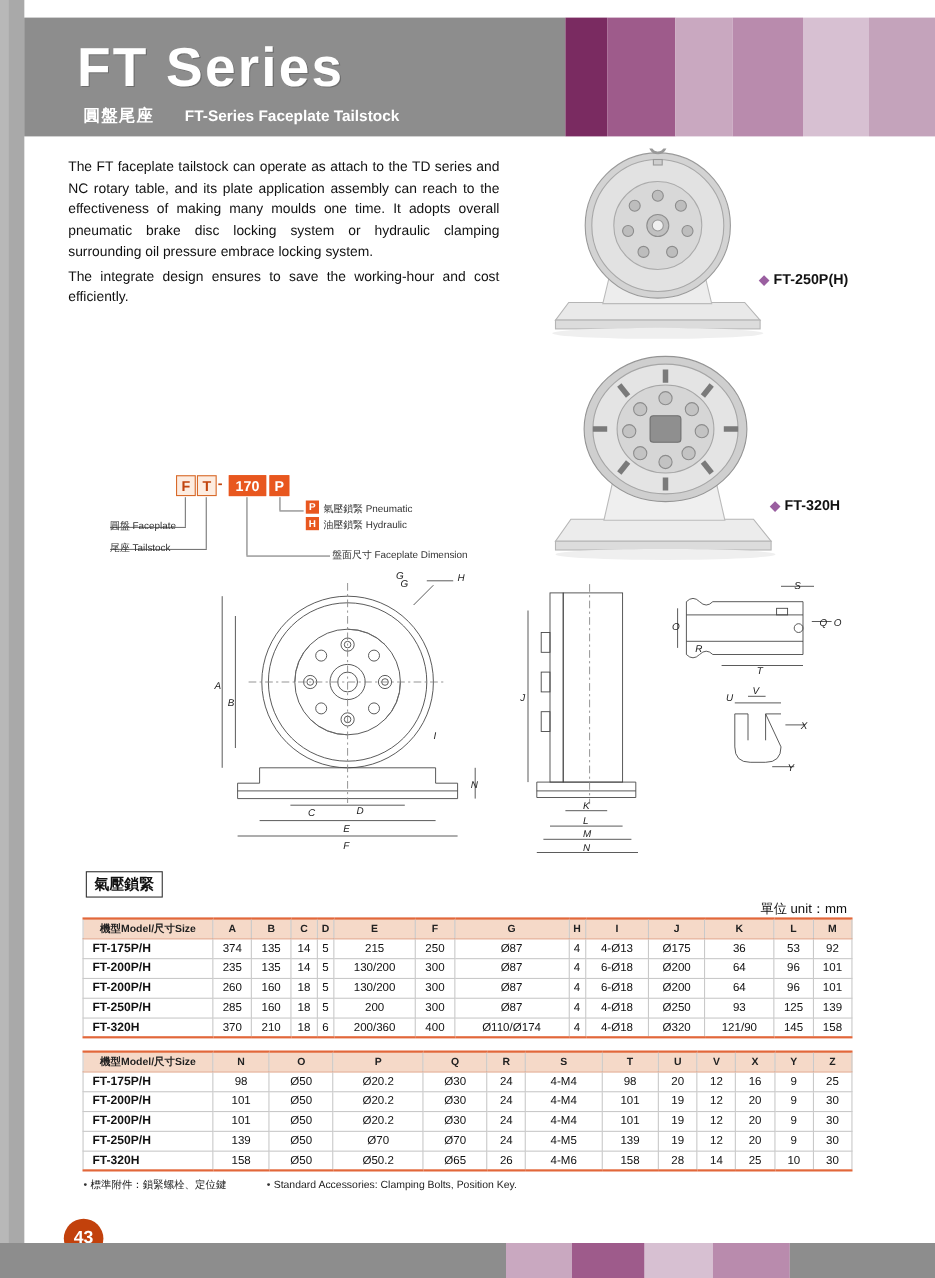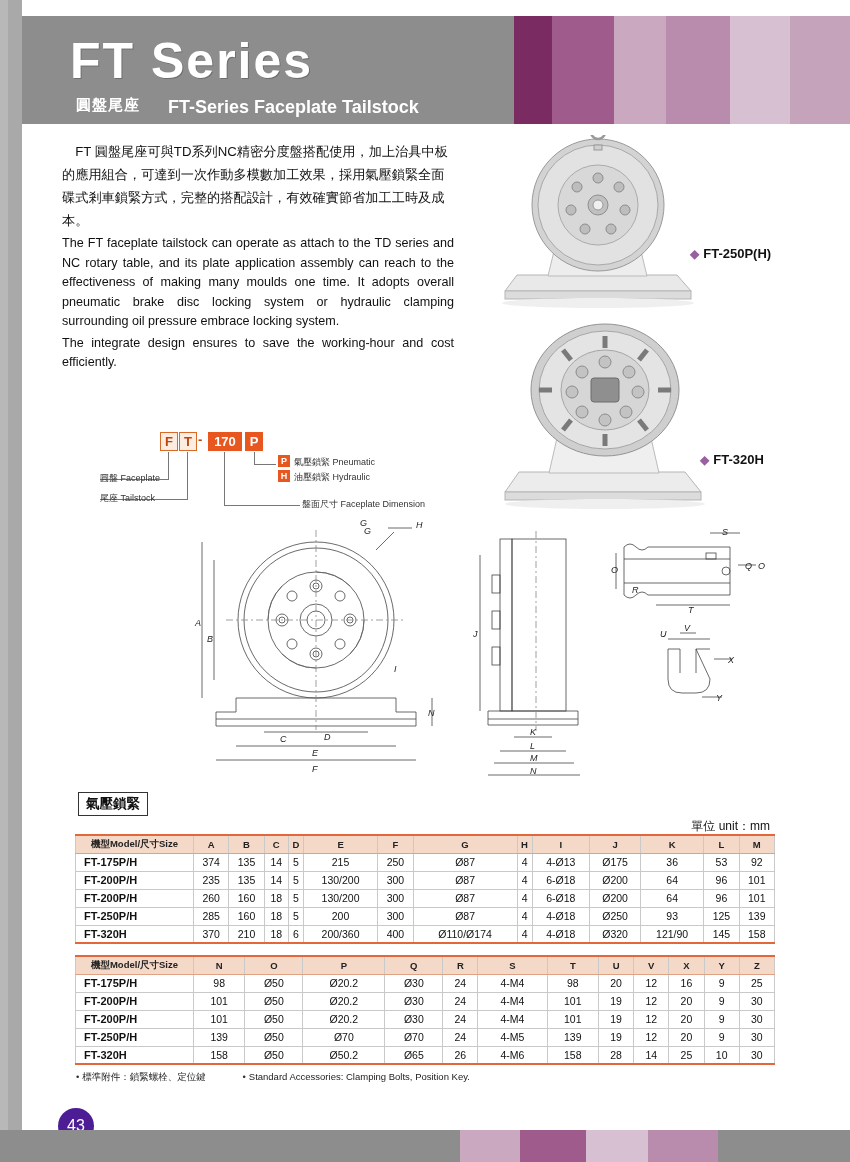--- a/index.html
+++ b/index.html
@@ -43,21 +43,21 @@
     font-size:50px; font-weight:bold; color:#ffffff;
     letter-spacing:2px; font-family:"Liberation Sans", sans-serif;
     text-shadow: 1px 1px 0 #6e6e6e;
   }
   .hdr-sub-cn {
     position:absolute; left:54px; top:80px;
     font-size:15px; color:#ffffff; font-weight:bold; letter-spacing:1px;
   }
   .hdr-sub-en {
     position:absolute; left:146px; top:81px;
-    font-size:18px; color:#ffffff; font-weight:bold;
+    font-size:14px; color:#ffffff; font-weight:bold;
   }
   
   .intro {
     position:absolute; left:62px; top:140px; width:392px;
     font-size:12.6px; color:#111; line-height:1.55;
   }
   .intro .cn { font-size:13.2px; line-height:1.75; }
   .intro .en { text-align:justify; margin-top:2px; }
   
   .codebox { position:absolute; left:160px; top:432px; width:300px; height:80px; }
@@ -110,22 +110,22 @@
   .tbl1 { left:75px; top:834px; width:700px; }
   .tbl2 { left:75px; top:955px; width:700px; }
   .accessories {
     position:absolute; left:76px; top:1071px; font-size:9.5px; color:#222;
   }
   .accessories .dot { color:#333; margin-right:3px;}
   .acc2 { margin-left:34px; }
   
   .pgnum {
     position:absolute; left:58px; top:1108px; width:36px; height:36px;
-    background:#4c1d95; border-radius:50%; color:#fff; font-size:16px;
-    font-weight:normal; text-align:center; line-height:36px;
+    background:#c2410c; border-radius:50%; color:#fff; font-size:16px;
+    font-weight:bold; text-align:center; line-height:36px;
   }
   
   .footer { position:absolute; left:0px; top:1130px; width:850px; height:32px; }
   .f1 { position:absolute; left:0; top:0; width:460px; height:32px; background:#8d8d8d;}
   .f2 { position:absolute; left:460px; top:0; width:60px; height:32px; background:#c9a8c0;}
   .f3 { position:absolute; left:520px; top:0; width:66px; height:32px; background:#9e5b8b;}
   .f4 { position:absolute; left:586px; top:0; width:62px; height:32px; background:#d7c0d2;}
   .f5 { position:absolute; left:648px; top:0; width:70px; height:32px; background:#b98bad;}
   .f6 { position:absolute; left:718px; top:0; width:132px; height:32px; background:#8d8d8d;}
   
@@ -148,21 +148,20 @@
     <div class="hdr-band3"></div>
     <div class="hdr-band4"></div>
     <div class="hdr-band5"></div>
     <div class="hdr-band6"></div>
     <div class="hdr-title">FT Series</div>
     <div class="hdr-sub-cn">圓盤尾座</div>
     <div class="hdr-sub-en">FT-Series Faceplate Tailstock</div>
   </div>
 
   <div class="intro">
-    <div class="cn">　FT 圓盤尾座可與TD系列NC精密分度盤搭配使用，加上治具中板的應用組合，可達到一次作動多模數加工效果，採用氣壓鎖緊全面碟式剎車鎖緊方式，完整的搭配設計，有效確實節省加工工時及成本。</div>
     <div class="en">The FT faceplate tailstock can operate as attach to the TD series and NC rotary table, and its plate application assembly can reach to the effectiveness of making many moulds one time. It adopts overall pneumatic brake disc locking system or hydraulic clamping surrounding oil pressure embrace locking system.</div>
     <div class="en">The integrate design ensures to save the working-hour and cost efficiently.</div>
   </div>
 
   <div class="codebox">
     <div class="cb-cell cb-f">F</div>
     <div class="cb-cell cb-t">T</div>
     <div class="cb-dash">-</div>
     <div class="cb-cell cb-170">170</div>
     <div class="cb-cell cb-p">P</div>

